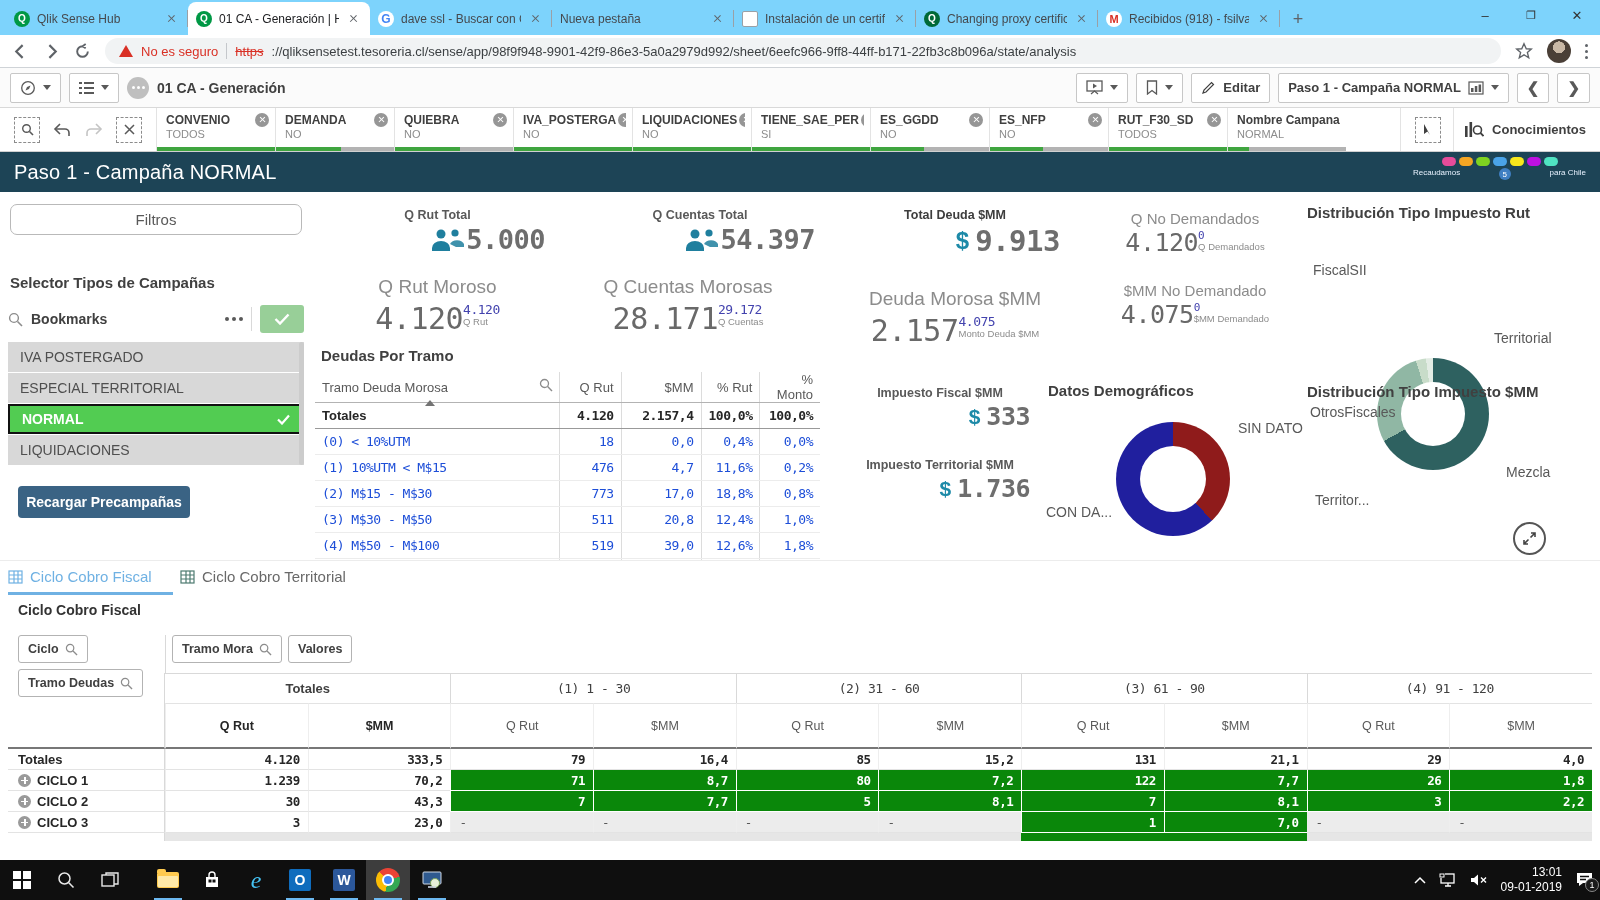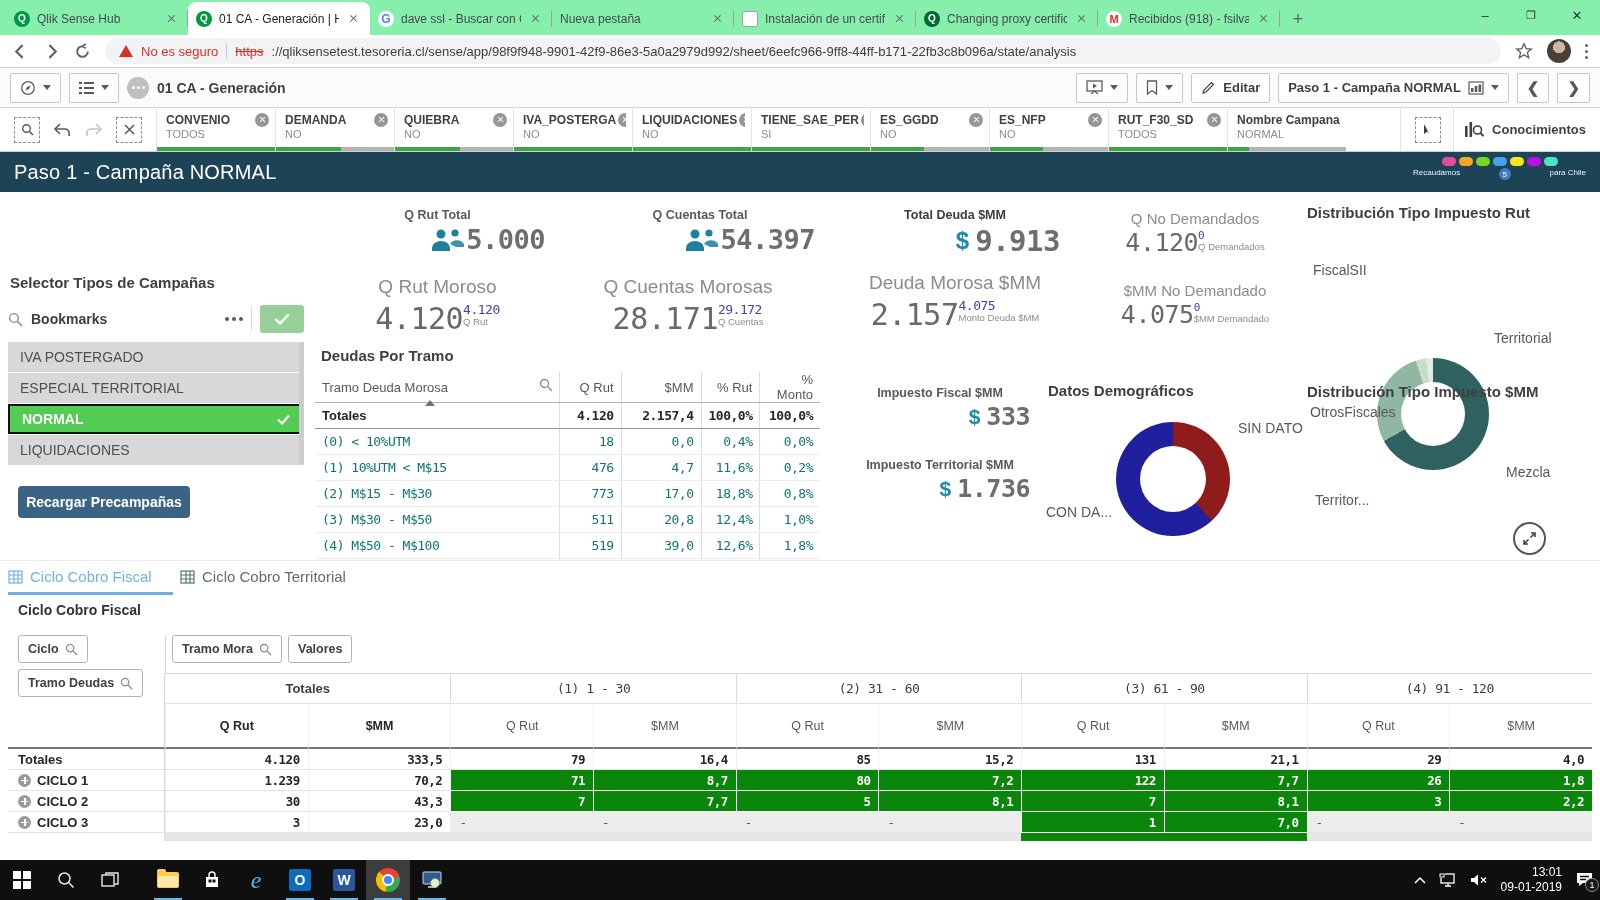--- a/index.html
+++ b/index.html
@@ -2,21 +2,21 @@
 <html><head>
 <meta charset="utf-8">
 <style>
   *{box-sizing:border-box;margin:0;padding:0}
   body{width:1600px;height:900px;overflow:hidden;background:#fff;font-family:"Liberation Sans",sans-serif;color:#404040}
   .mono{font-family:"DejaVu Sans Mono",monospace;letter-spacing:-.5px}
   .abs{position:absolute}
   svg{display:block}
 
   
-  .tabstrip{height:35px;background:#86efac;display:flex;align-items:flex-end;padding-left:6px;position:relative}
+  .tabstrip{height:35px;background:#7dd3fc;display:flex;align-items:flex-end;padding-left:6px;position:relative}
   .tab{width:182px;height:33px;display:flex;align-items:center;gap:7px;padding:0 8px;font-size:12px;color:#45494e;position:relative}
   .tab:not(.active)::after{content:"";position:absolute;right:0;top:8px;height:17px;width:1px;background:#9aa0a6}
   .tab.active{background:#fff;border-radius:8px 8px 0 0;color:#202124}
   .tab-title{flex:1;white-space:nowrap;overflow:hidden}
   .fav{width:16px;height:16px;border-radius:50%;flex:none;display:flex;align-items:center;justify-content:center;font-size:10px;font-weight:bold;color:#fff}
   .fav-qlik{background:#009845}.fav-qlik::after{content:"Q"}
   .fav-qlik2{background:#006937}.fav-qlik2::after{content:"Q"}
   .fav-google{background:#fff}.fav-google::after{content:"G";color:#4285f4;font-size:12px}
   .fav-gmail{background:#fff}.fav-gmail::after{content:"M";color:#d93025;font-size:11px}
   .fav-doc{background:#fff;border:1px solid #9aa0a6;border-radius:2px}
@@ -104,21 +104,21 @@
   .sub{font-size:9.5px;color:#8c8c8c}
   .cur{color:#1d8aa8;font-weight:bold;margin-right:6px}
   .kpi4-lbl{font-size:15px;color:#8c8c8c}
   .kpi4-val{font-size:25px;color:#696969}
 
   .panel-title{font-size:15px;font-weight:bold;color:#404040}
 
   table.tramo{border-collapse:collapse;width:505px;font-size:13px}
   .tramo th{font-weight:normal;color:#595959;height:27px;border-bottom:1px solid #b3b3b3;padding:0 7px;position:relative;text-align:right}
   .tramo th.lab{text-align:left}
-  .tramo td{height:26px;padding:0 7px;color:#0f766e;text-align:right;border-bottom:1px solid #ececec}
+  .tramo td{height:26px;padding:0 7px;color:#1d4ed8;text-align:right;border-bottom:1px solid #ececec}
   .tramo td.lab{text-align:left}
   .tramo td+td,.tramo th+th{border-left:1px solid #dcdcdc}
   .tramo tr.tot td{font-weight:bold;color:#262626;border-top:1px solid #999;border-bottom:1px solid #999}
   .sortup{position:absolute;left:110px;bottom:-4px;width:0;height:0;border-left:5px solid transparent;border-right:5px solid transparent;border-bottom:6px solid #737373}
 
   .donut{border-radius:50%;position:relative}
   .donut::after{content:"";position:absolute;left:21%;top:21%;width:58%;height:58%;border-radius:50%;background:#fff}
   .dlabel{position:absolute;font-size:14px;color:#595959;white-space:nowrap}
 
   .expander{left:1513px;top:330px;width:33px;height:33px;border:2px solid #555;border-radius:50%;display:flex;align-items:center;justify-content:center}
@@ -460,20 +460,23 @@
       <div class="logo-row">
         <span>Recaudamos</span>
         <span class="logo-badge">5</span>
         <span>para Chile</span>
       </div>
     </div>
   </div>
 
   <div class="content">
 
+    <div class="abs filters-btn">
+        <span>Filtros</span>
+      </div>
     <div class="abs selector-title">Selector Tipos de Campañas</div>
     <div class="abs bm-row">
       <svg width="15" height="15" viewBox="0 0 15 15">
           <circle cx="6" cy="6" r="4.4" stroke="#8c8c8c" stroke-width="1.4" fill="none"></circle>
           <path d="M9.5 9.5 L14 14" stroke="#8c8c8c" stroke-width="1.6"></path>
         </svg>
       <span class="bm-label">Bookmarks</span>
       <span class="dots3">
           <i></i>
           <i></i>
@@ -558,21 +561,21 @@
       </div>
     </div>
 
     <div class="kpi" style="left:850px;top:16px;width:210px">
       <div class="kpi-lbl" style="color:#3d3d3d">Total Deuda $MM</div>
       <div class="kpi-row">
           <span class="cur" style="font-size:24px">$</span>
           <span class="kpi-val mono" style="font-size:29px">9.913</span>
         </div>
     </div>
-    <div class="kpi" style="left:850px;top:80px;width:210px">
+    <div class="kpi" style="left:850px;top:96px;width:210px">
       <div class="kpi2-lbl">Deuda Morosa $MM</div>
       <div class="kpi2-row">
         <span class="kpi2-val mono">2.157</span>
         <span class="kpi-aux">
             <span class="sup mono">4.075</span>
             <span class="sub">Monto Deuda $MM</span>
           </span>
       </div>
     </div>
 

